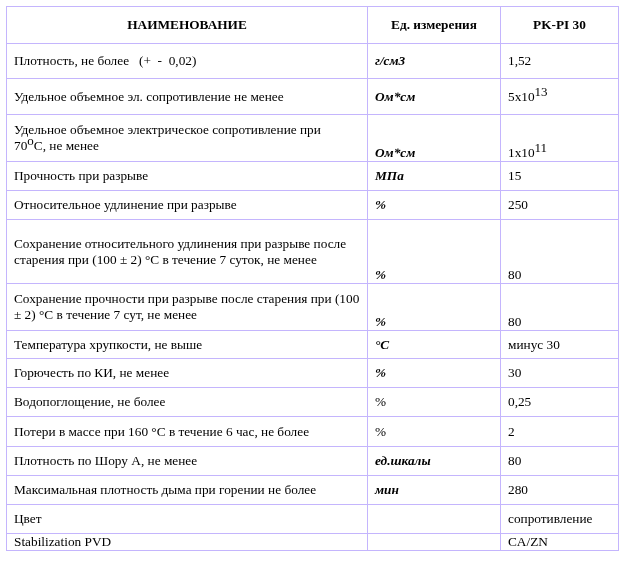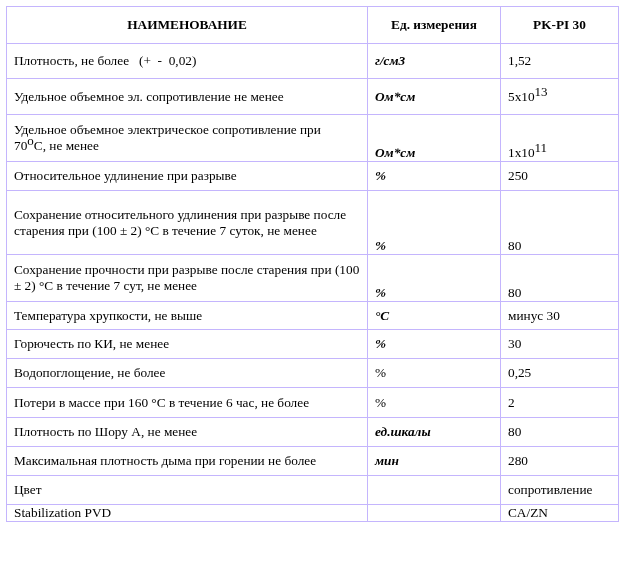--- a/index.html
+++ b/index.html
@@ -41,20 +41,25 @@
   </tr>
   <tr style="height:36px">
     <td class="name">Удельное объемное эл. сопротивление не менее</td>
     <td class="unit mid">Ом*см</td>
     <td class="val mid"><span>5x10</span><sup>13</sup></td>
   </tr>
   <tr style="height:47px">
     <td class="name"><span>Удельное объемное электрическое сопротивление при</span><br><span>70</span><sup>o</sup><span>С, не менее</span></td>
     <td class="unit">Ом*см</td>
     <td class="val"><span>1x10</span><sup>11</sup></td>
+  </tr>
+  <tr style="height:29px">
+    <td class="name">Прочность при разрыве</td>
+    <td class="unit mid">МПа</td>
+    <td class="val mid">15</td>
   </tr>
   <tr style="height:29px">
     <td class="name">Относительное удлинение при разрыве</td>
     <td class="unit mid">%</td>
     <td class="val mid">250</td>
   </tr>
   <tr style="height:64px">
     <td class="name">Сохранение относительного удлинения при разрыве после старения при (100 ± 2) °С в течение 7 суток, не менее</td>
     <td class="unit">%</td>
     <td class="val">80</td>

